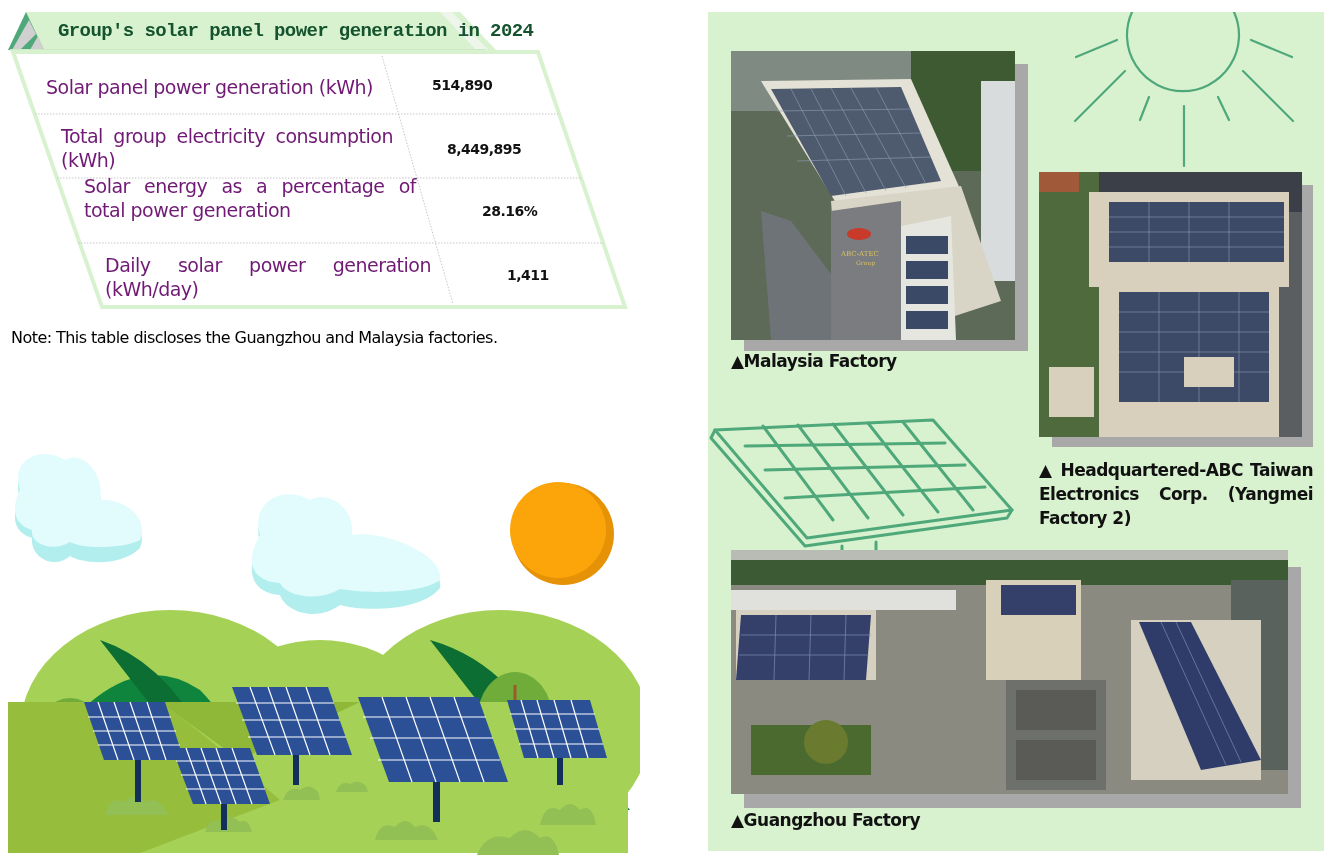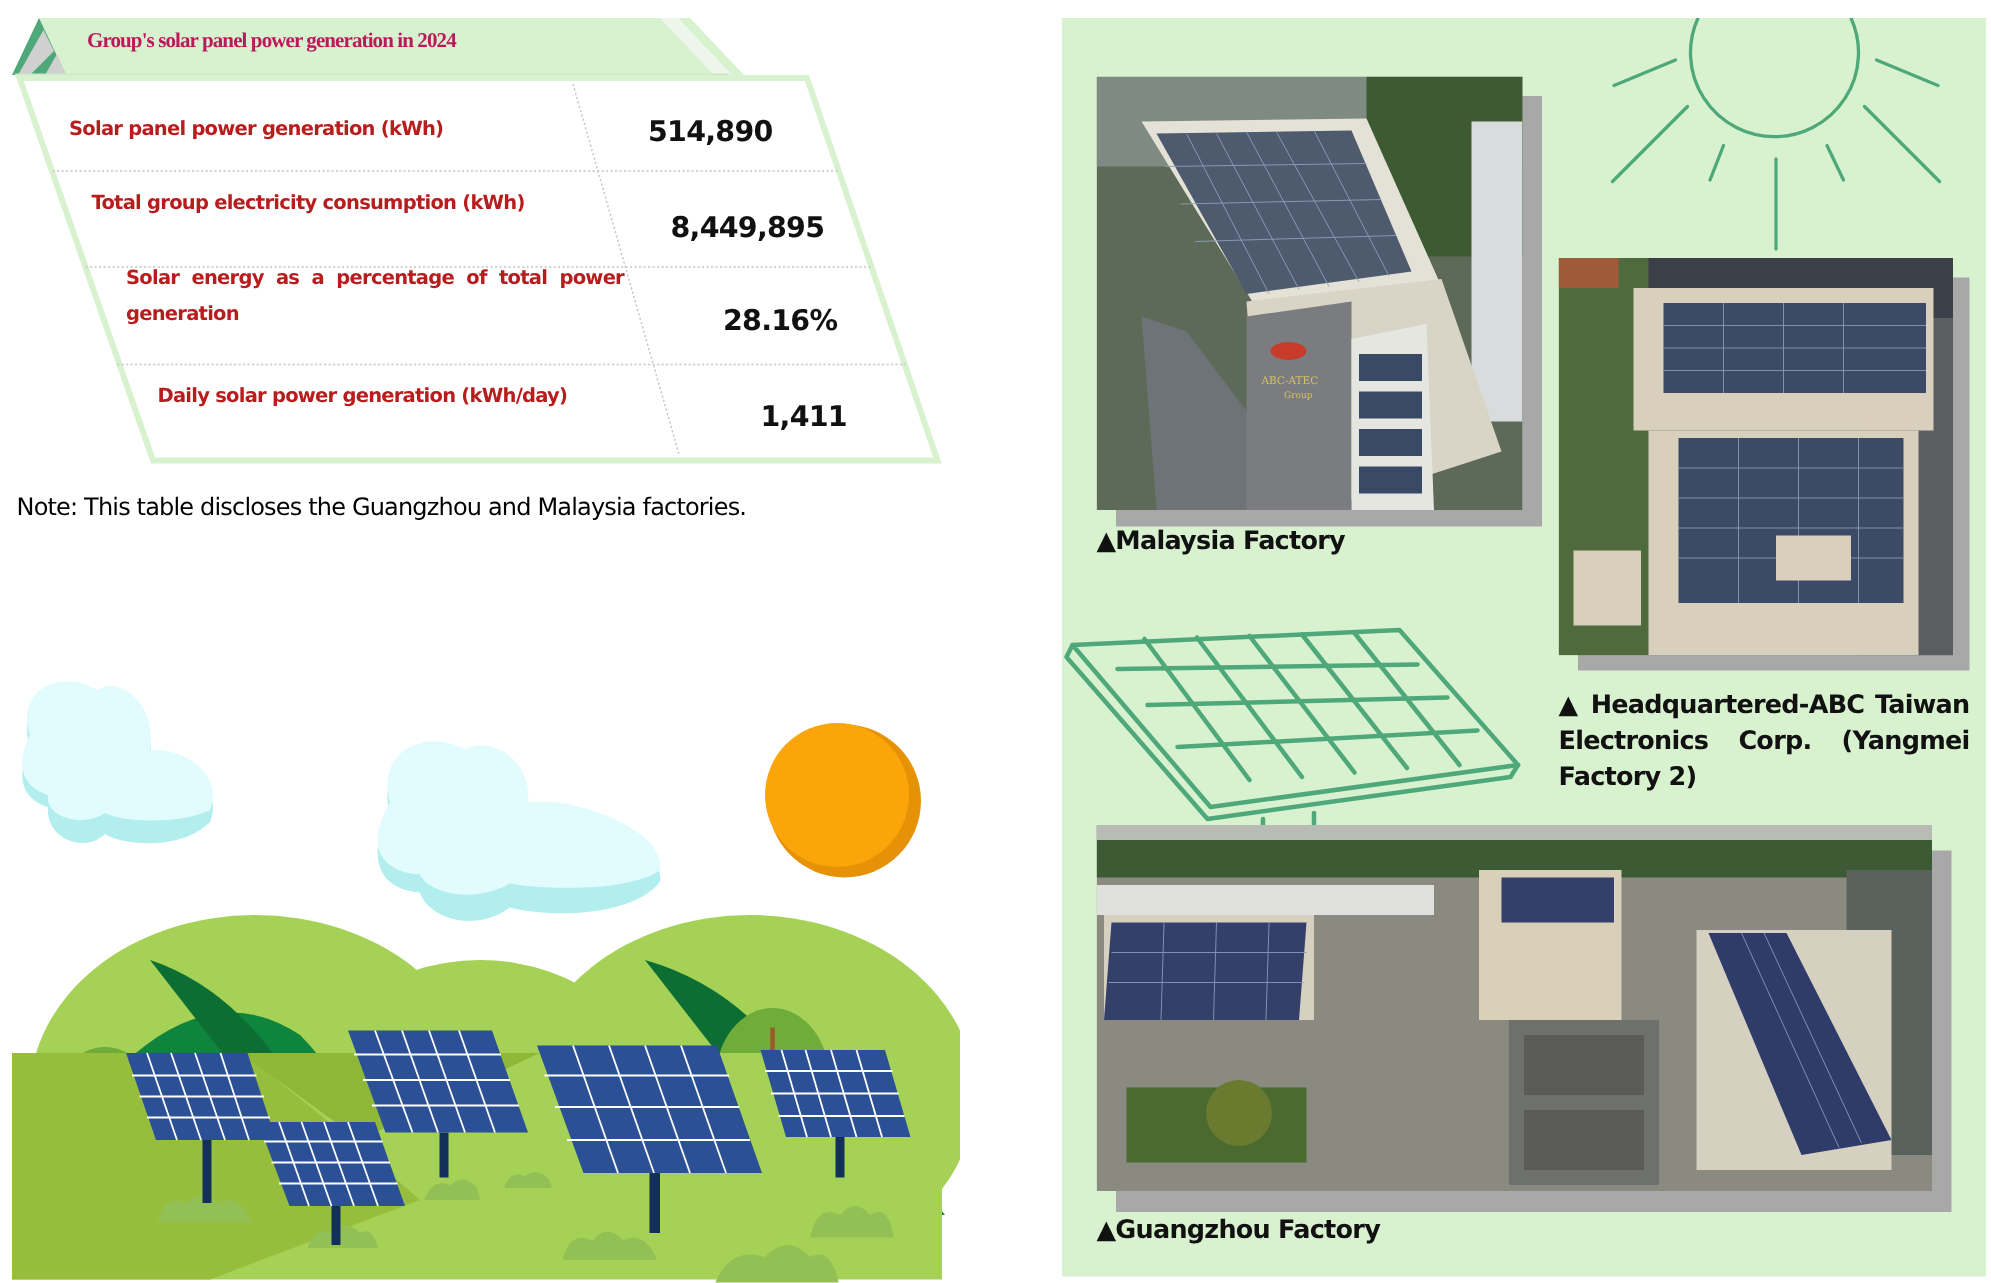--- a/index.html
+++ b/index.html
@@ -7,36 +7,36 @@
     width: 1327px; height: 855px; position: relative; overflow: hidden;
     background: #ffffff;
     font-family: "Liberation Sans", "DejaVu Sans", sans-serif;
   }
   .abs { position: absolute; }
 
   
   .hdr-svg { position: absolute; left: 0; top: 0; }
   .hdr-title {
     position: absolute; left: 58px; top: 20px;
-    font-size: 14px; font-weight: bold; color: #be185d;
-    font-family: Liberation Serif, serif; letter-spacing: -0.6px;
+    font-size: 19px; font-weight: bold; color: #14532d;
+    font-family: Liberation Mono, monospace; letter-spacing: -0.6px;
     white-space: nowrap;
   }
 
   
   .tbl-svg { position: absolute; left: 0; top: 0; }
   .row-label {
-    position: absolute; color: #b91c1c; font-weight: bold;
-    font-family: "DejaVu Sans", sans-serif; font-size: 13px; line-height: 24px;
+    position: absolute; color: #701a75; font-weight: normal;
+    font-family: "DejaVu Sans", sans-serif; font-size: 19px; line-height: 24px;
     letter-spacing: -0.5px; text-align: justify;
   }
   .row-label.justify { text-align-last: left; }
   .row-value {
     position: absolute; color: #111; font-weight: bold;
-    font-family: "DejaVu Sans", sans-serif; font-size: 19px; letter-spacing: -0.5px;
+    font-family: "DejaVu Sans", sans-serif; font-size: 14px; letter-spacing: -0.5px;
     white-space: nowrap;
   }
   .note {
     position: absolute; left: 11px; top: 328px; color: #000000;
     font-family: "DejaVu Sans", sans-serif; font-size: 16px; letter-spacing: -0.55px;
     white-space: nowrap;
   }
 
   
   .panel {

